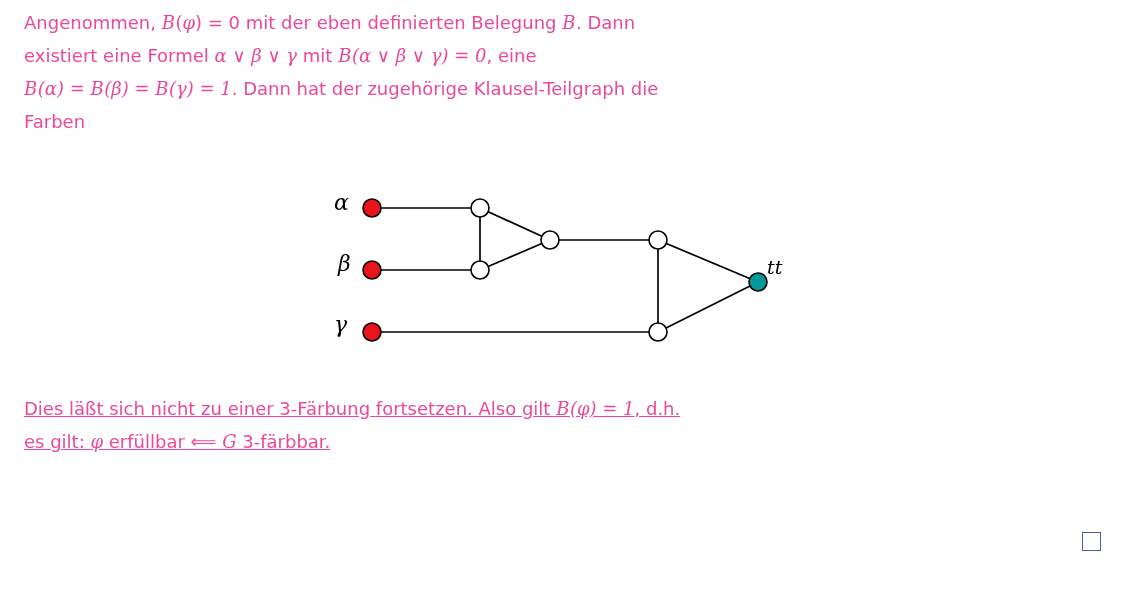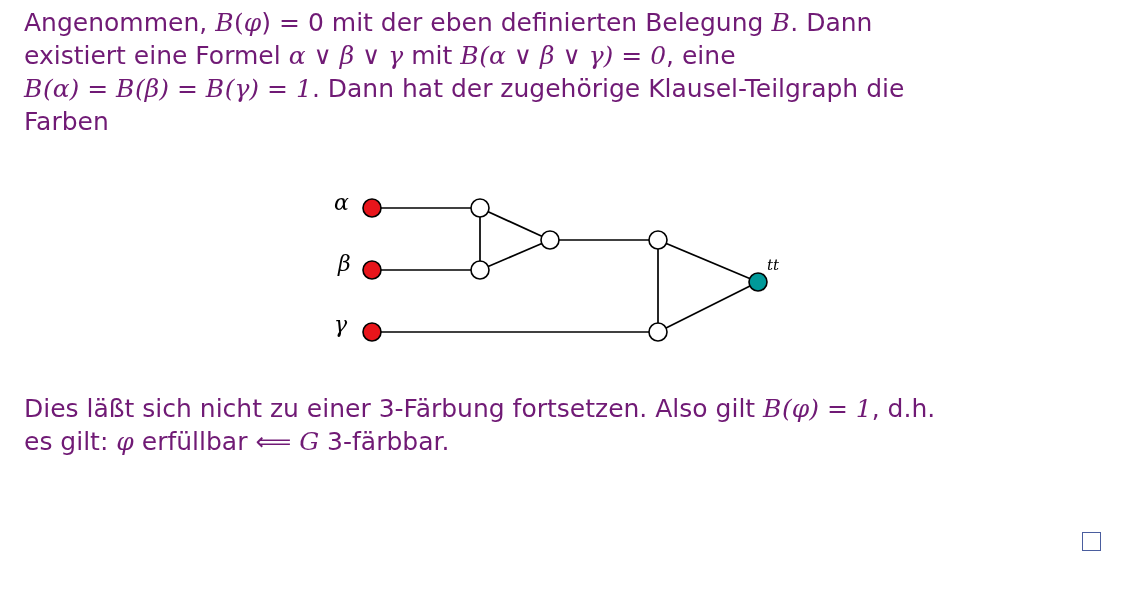--- a/index.html
+++ b/index.html
@@ -14,26 +14,26 @@
     color: #000000;
     overflow: hidden;
   }
   .page {
     position: relative;
     width: 1125px;
     height: 593px;
   }
   .para {
     position: absolute;
-    font-size: 25px;
+    font-size: 18px;
     line-height: 33px;
-    color: #701a75;
+    color: #ec4899;
   }
   .p1 { left: 24px; top: 6px; width: 1080px; }
-  .p2 { left: 24px; top: 392px; width: 1080px; }
+  .p2 { left: 24px; top: 392px; width: 1080px; text-decoration: underline; }
   .p3 { left: 24px; top: 495px; width: 1080px; }
 
   .mi {            
     font-family: "DejaVu Serif", serif;
     font-style: italic;
   }
   .mcal {          
     font-family: "DejaVu Serif", serif;
     font-style: italic;
     letter-spacing: 0.5px;
@@ -67,21 +67,21 @@
     color: #000;
   }
   .lbl-alpha { left: 34px; top: 12px; }
   .lbl-beta  { left: 38px; top: 73px; }
   .lbl-gamma { left: 34px; top: 134px; }
   .lbl-tt {
     position: absolute;
     left: 467px; top: 78px;
     font-family: "DejaVu Serif", serif;
     font-style: italic;
-    font-size: 15px;
+    font-size: 19px;
   }
 
   .qed {
     position: absolute;
     right: 24px;
     top: 532px;
     width: 19px;
     height: 19px;
     border: 1.6px solid #4a5d9e;
     box-sizing: border-box;

